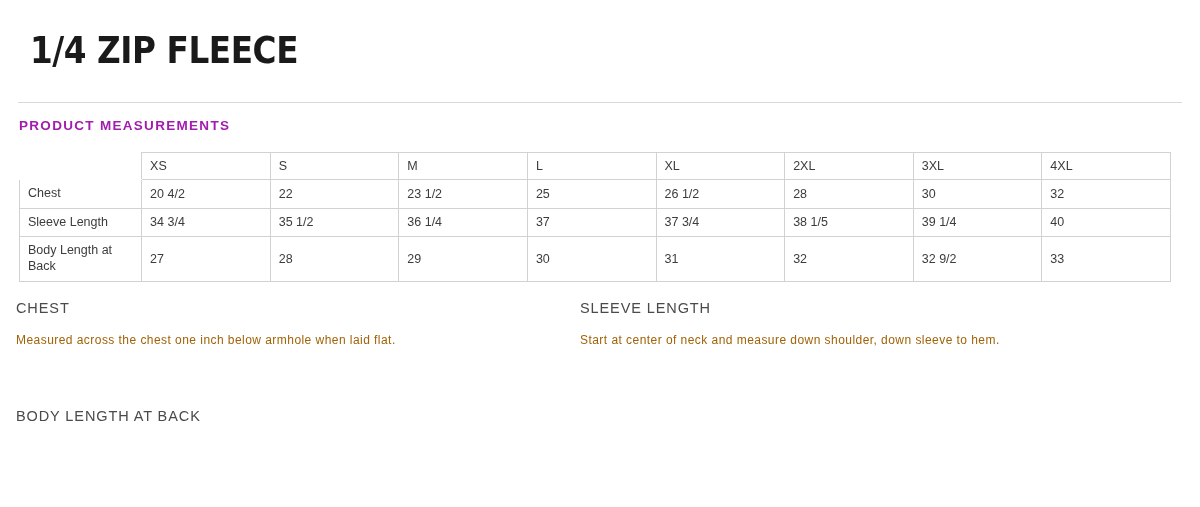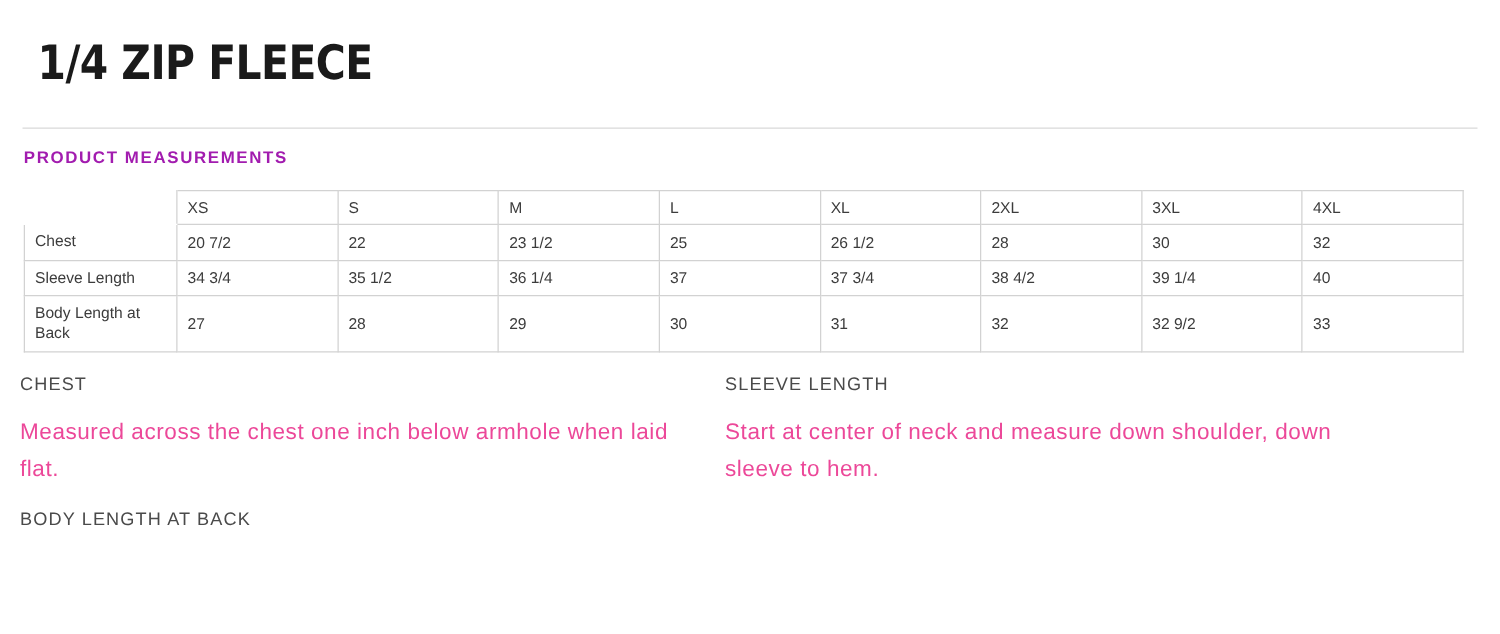--- a/index.html
+++ b/index.html
@@ -101,23 +101,23 @@
     position: absolute;
     width: 520px;
   }
   .note-title {
     font-size: 14.5px;
     letter-spacing: 0.9px;
     color: #4a4a4a;
     margin-bottom: 14px;
   }
   .note-body {
-    font-size: 18px;
+    font-size: 12px;
     letter-spacing: 0.45px;
-    color: #ec4899;
+    color: #a16207;
     line-height: 1.68;
   }
   .note-chest { left: 0px; top: 0px; }
   .note-sleeve { left: 564px; top: 0px; }
   .note-bodylen { left: 0px; top: 108px; width: 560px; }
 </style>
 </head>
 <body>
 
 <div class="page">
@@ -150,37 +150,37 @@
           <th>L</th>
           <th>XL</th>
           <th>2XL</th>
           <th>3XL</th>
           <th>4XL</th>
         </tr>
       </thead>
       <tbody>
         <tr class="r1">
           <td class="rowlabel">Chest</td>
-          <td>20 7/2</td>
+          <td>20 4/2</td>
           <td>22</td>
           <td>23 1/2</td>
           <td>25</td>
           <td>26 1/2</td>
           <td>28</td>
           <td>30</td>
           <td>32</td>
         </tr>
         <tr class="r2">
           <td class="rowlabel">Sleeve Length</td>
           <td>34 3/4</td>
           <td>35 1/2</td>
           <td>36 1/4</td>
           <td>37</td>
           <td>37 3/4</td>
-          <td>38 4/2</td>
+          <td>38 1/5</td>
           <td>39 1/4</td>
           <td>40</td>
         </tr>
         <tr class="r3">
           <td class="rowlabel">Body Length at Back</td>
           <td>27</td>
           <td>28</td>
           <td>29</td>
           <td>30</td>
           <td>31</td>

